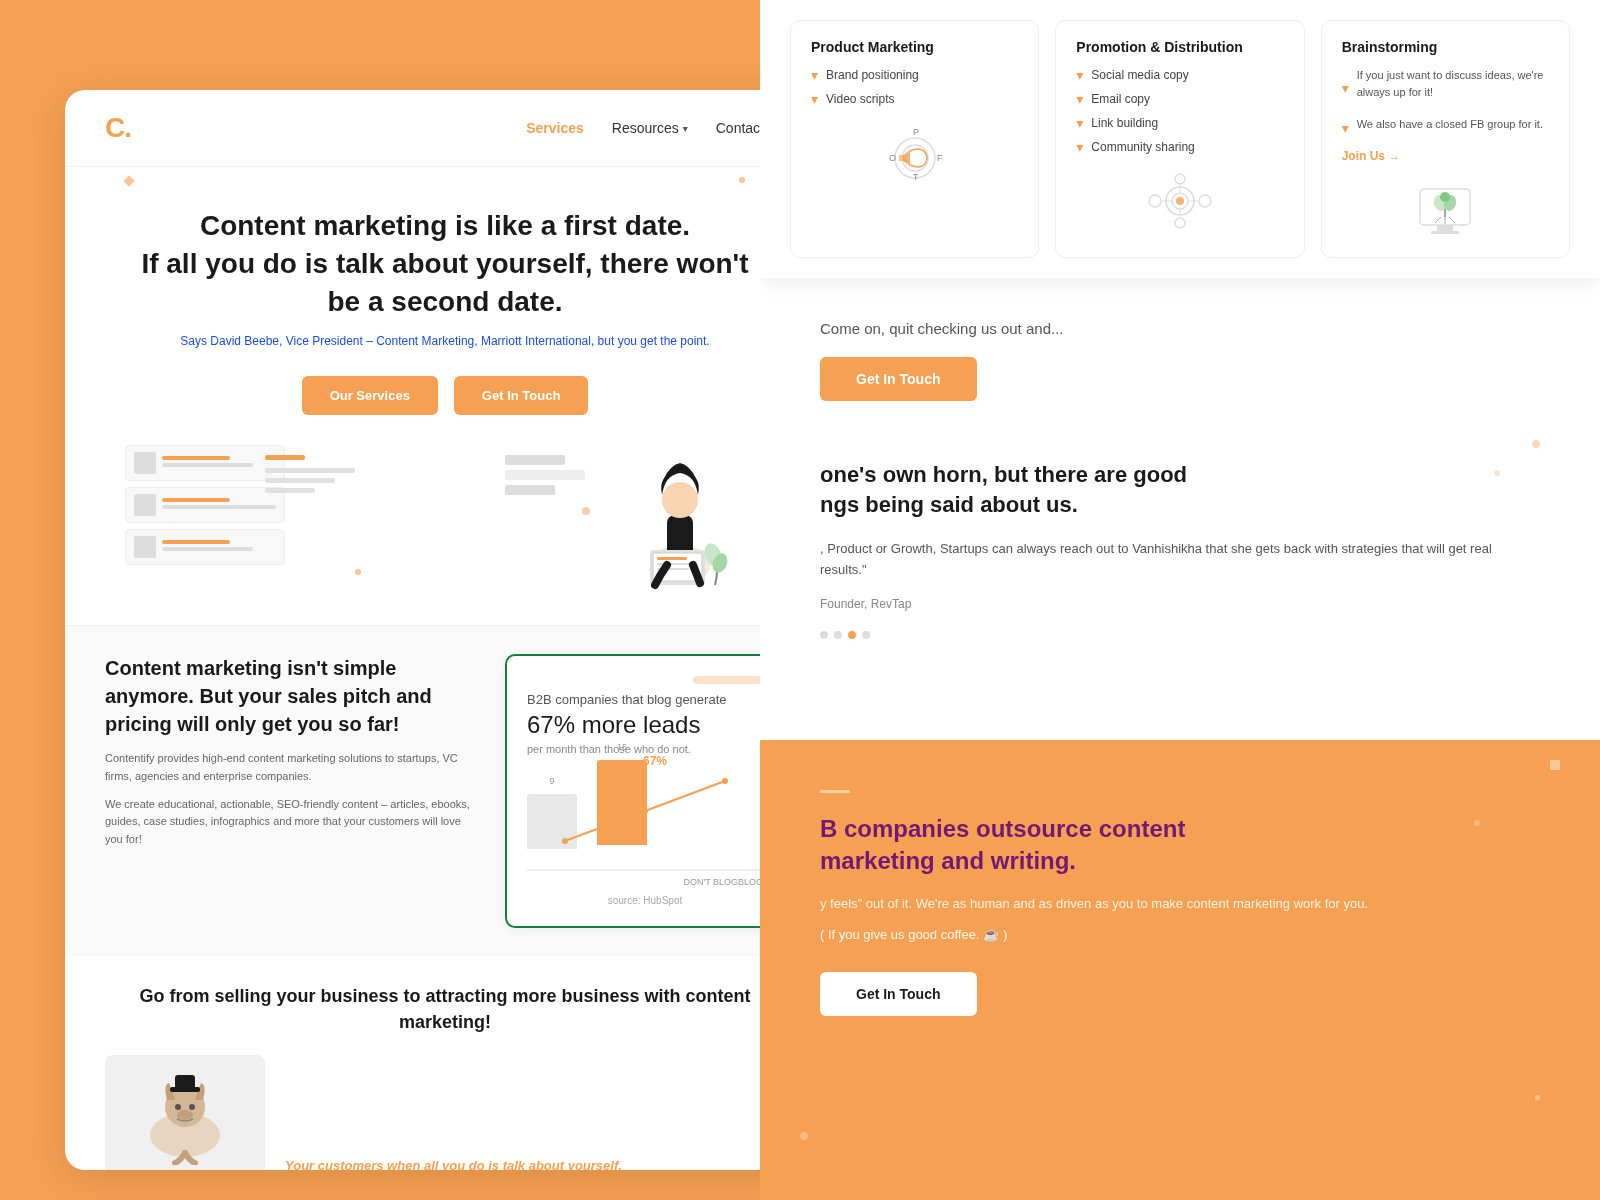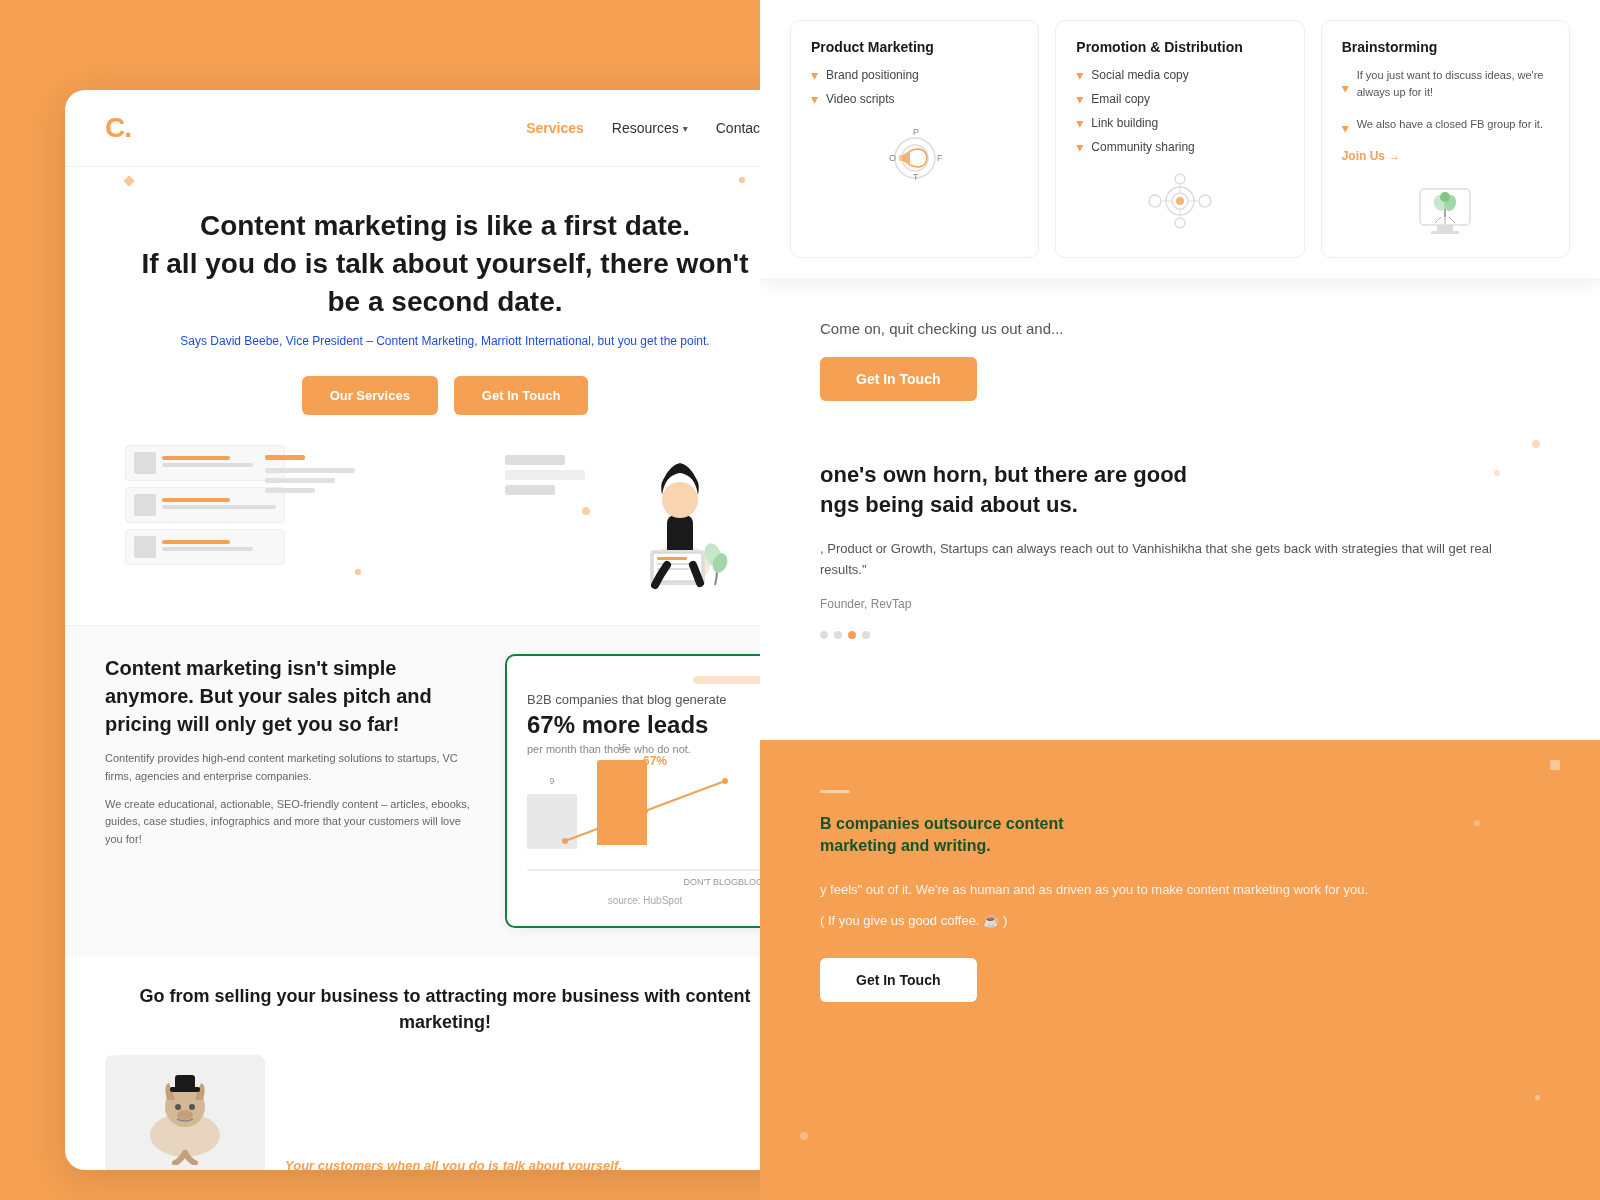--- a/index.html
+++ b/index.html
@@ -257,21 +257,21 @@
       padding: 20px;
       box-shadow: 0 2px 12px rgba(0,0,0,0.06);
     }
     .chart-title {
       font-size: 13px;
       color: #555;
       margin-bottom: 4px;
     }
     .chart-highlight {
       font-size: 24px;
-      font-weight: 700;
+      font-weight: 400;
       color: #1a1a1a;
       margin-bottom: 4px;
     }
     .chart-sub {
       font-size: 11px;
       color: #888;
       margin-bottom: 16px;
     }
     .bar-chart {
       display: flex;
@@ -490,25 +490,25 @@
     .orange-bottom {
       position: absolute;
       top: 740px;
       left: 0;
       right: 0;
       height: 460px;
       background: #F5A052;
       padding: 50px 60px;
     }
     .orange-title {
-      font-size: 16px;
+      font-size: 24px;
       font-weight: 800;
-      color: #14532d;
+      color: #701a75;
       line-height: 1.35;
-      margin-bottom: 24px;
+      margin-bottom: 16px;
     }
     .orange-subtitle {
       font-size: 13px;
       color: rgba(255,255,255,0.85);
       line-height: 1.6;
       margin-bottom: 12px;
     }
     .orange-coffee {
       font-size: 13px;
       color: rgba(255,255,255,0.9);

